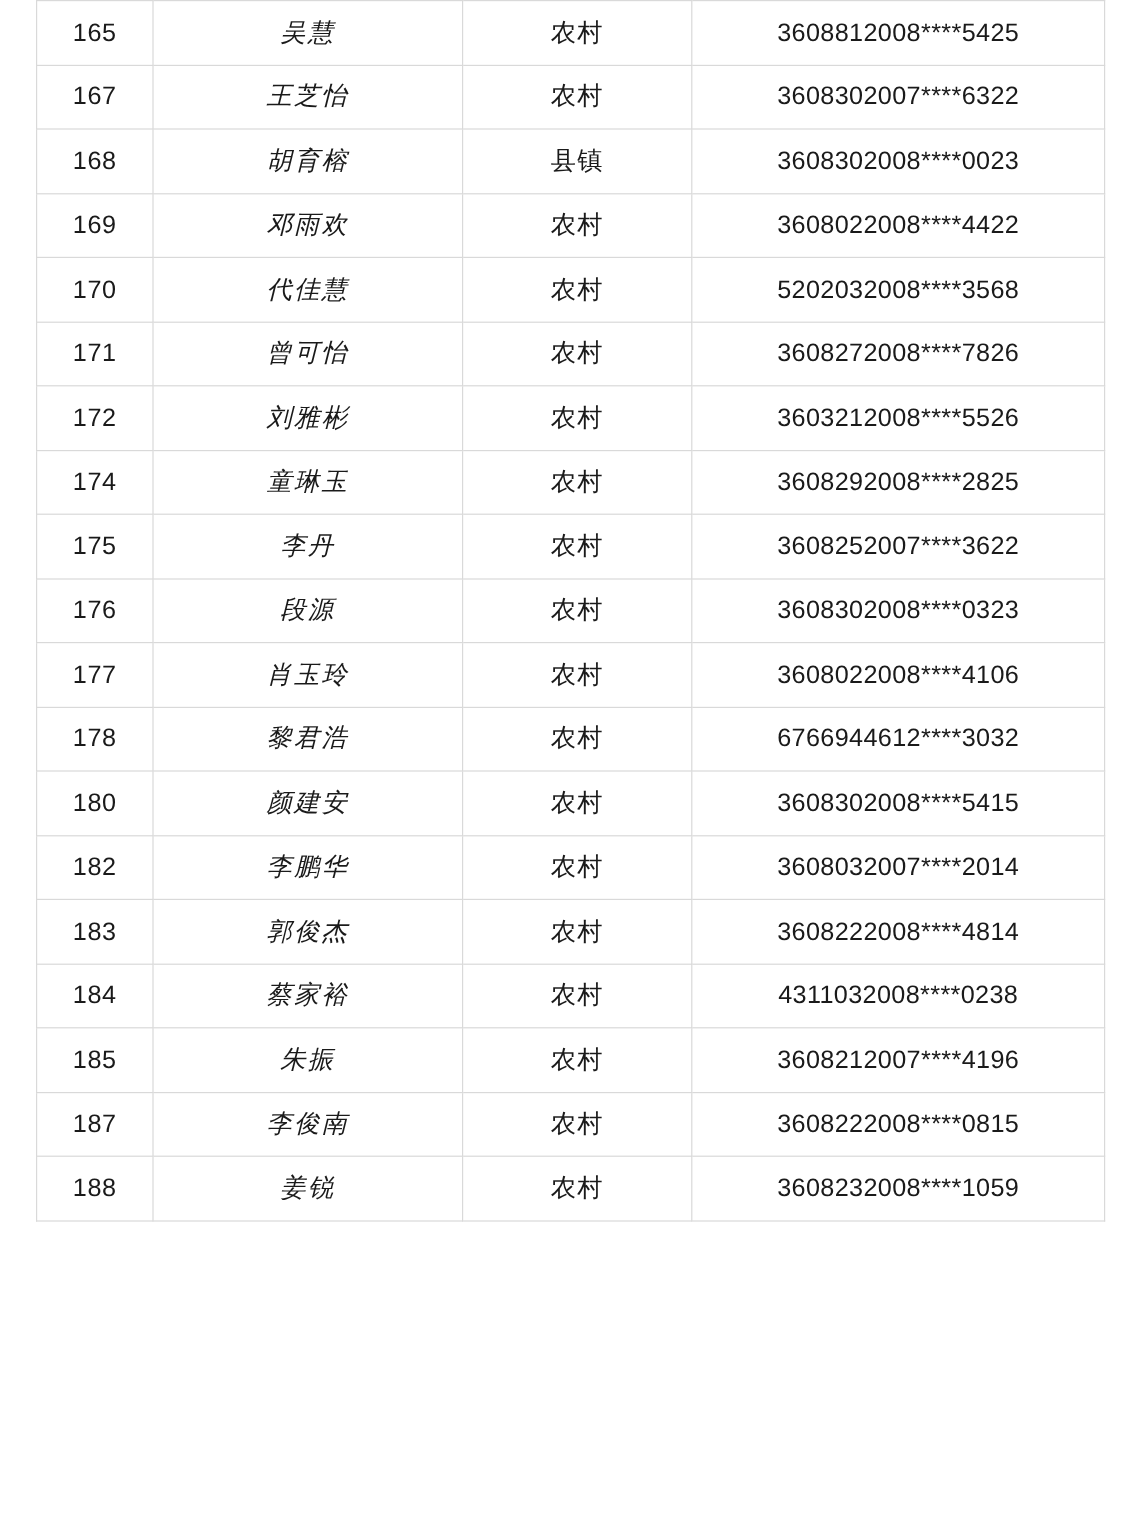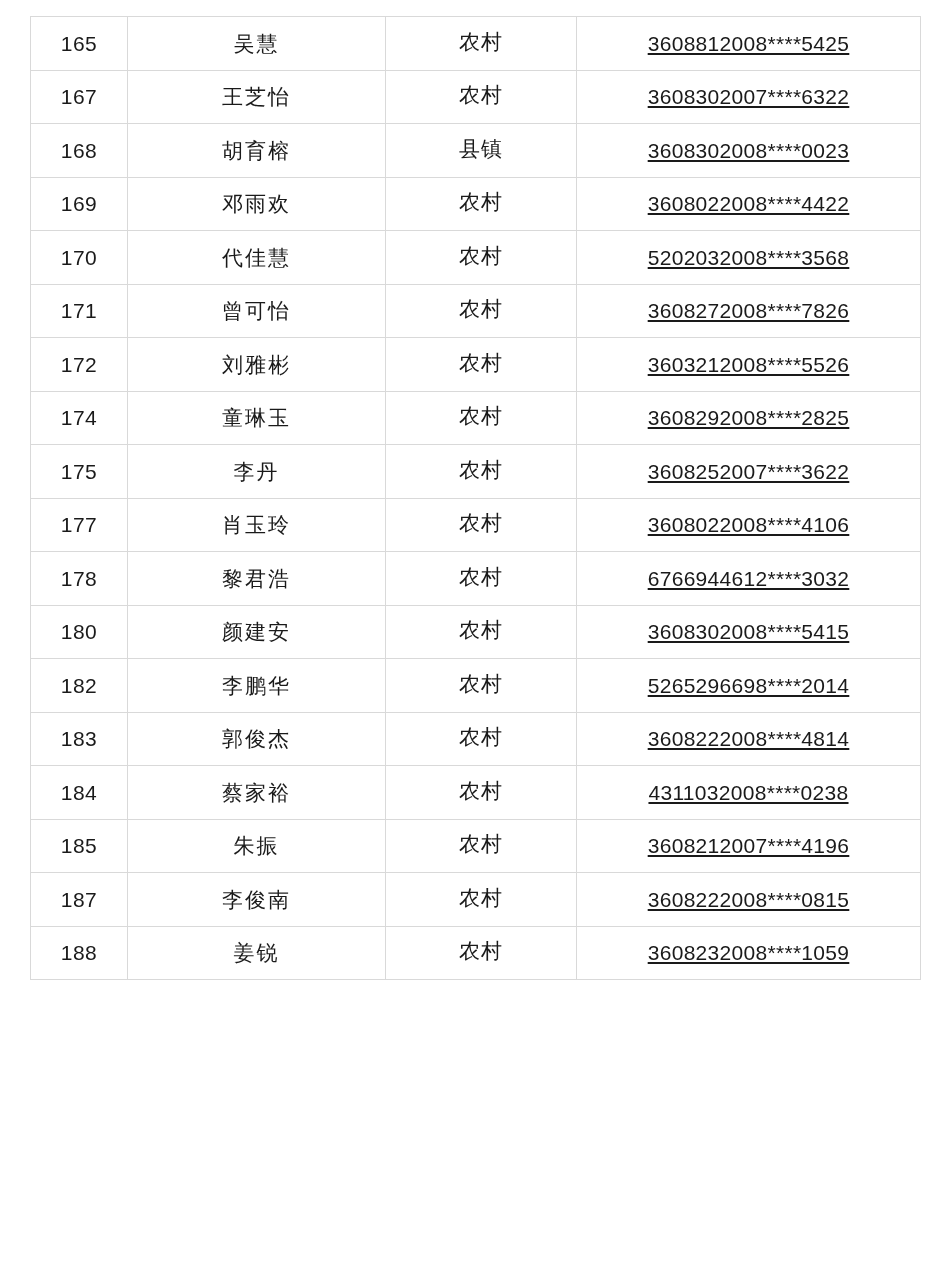--- a/index.html
+++ b/index.html
@@ -42,33 +42,32 @@
   col.c-type  { width: 191px; }
   col.c-id    { width: 344px; }
 
   td.index {
     font-size: 21px;
     letter-spacing: 0.5px;
   }
   td.name {
     font-size: 22px;
     letter-spacing: 2px;
+    font-style: italic;
   }
   td.type {
     font-size: 21px;
     letter-spacing: 1px;
-    font-family: Liberation Mono, monospace;
   }
   td.idnum {
     font-size: 21px;
     letter-spacing: 0.3px;
-    text-decoration: underline;
   }
   
-  .sheet { padding-top: 16px; }
+  .sheet { padding-top: 0; }
 </style>
 </head>
 <body>
 
 <div class="sheet">
   <table class="roster">
     <colgroup>
       <col class="c-index">
       <col class="c-name">
       <col class="c-type">
@@ -123,20 +122,26 @@
         <td class="type">农村</td>
         <td class="idnum">3608292008****2825</td>
       </tr>
       <tr>
         <td class="index">175</td>
         <td class="name">李丹</td>
         <td class="type">农村</td>
         <td class="idnum">3608252007****3622</td>
       </tr>
       <tr>
+        <td class="index">176</td>
+        <td class="name">段源</td>
+        <td class="type">农村</td>
+        <td class="idnum">3608302008****0323</td>
+      </tr>
+      <tr>
         <td class="index">177</td>
         <td class="name">肖玉玲</td>
         <td class="type">农村</td>
         <td class="idnum">3608022008****4106</td>
       </tr>
       <tr>
         <td class="index">178</td>
         <td class="name">黎君浩</td>
         <td class="type">农村</td>
         <td class="idnum">6766944612****3032</td>
@@ -144,21 +149,21 @@
       <tr>
         <td class="index">180</td>
         <td class="name">颜建安</td>
         <td class="type">农村</td>
         <td class="idnum">3608302008****5415</td>
       </tr>
       <tr>
         <td class="index">182</td>
         <td class="name">李鹏华</td>
         <td class="type">农村</td>
-        <td class="idnum">5265296698****2014</td>
+        <td class="idnum">3608032007****2014</td>
       </tr>
       <tr>
         <td class="index">183</td>
         <td class="name">郭俊杰</td>
         <td class="type">农村</td>
         <td class="idnum">3608222008****4814</td>
       </tr>
       <tr>
         <td class="index">184</td>
         <td class="name">蔡家裕</td>

